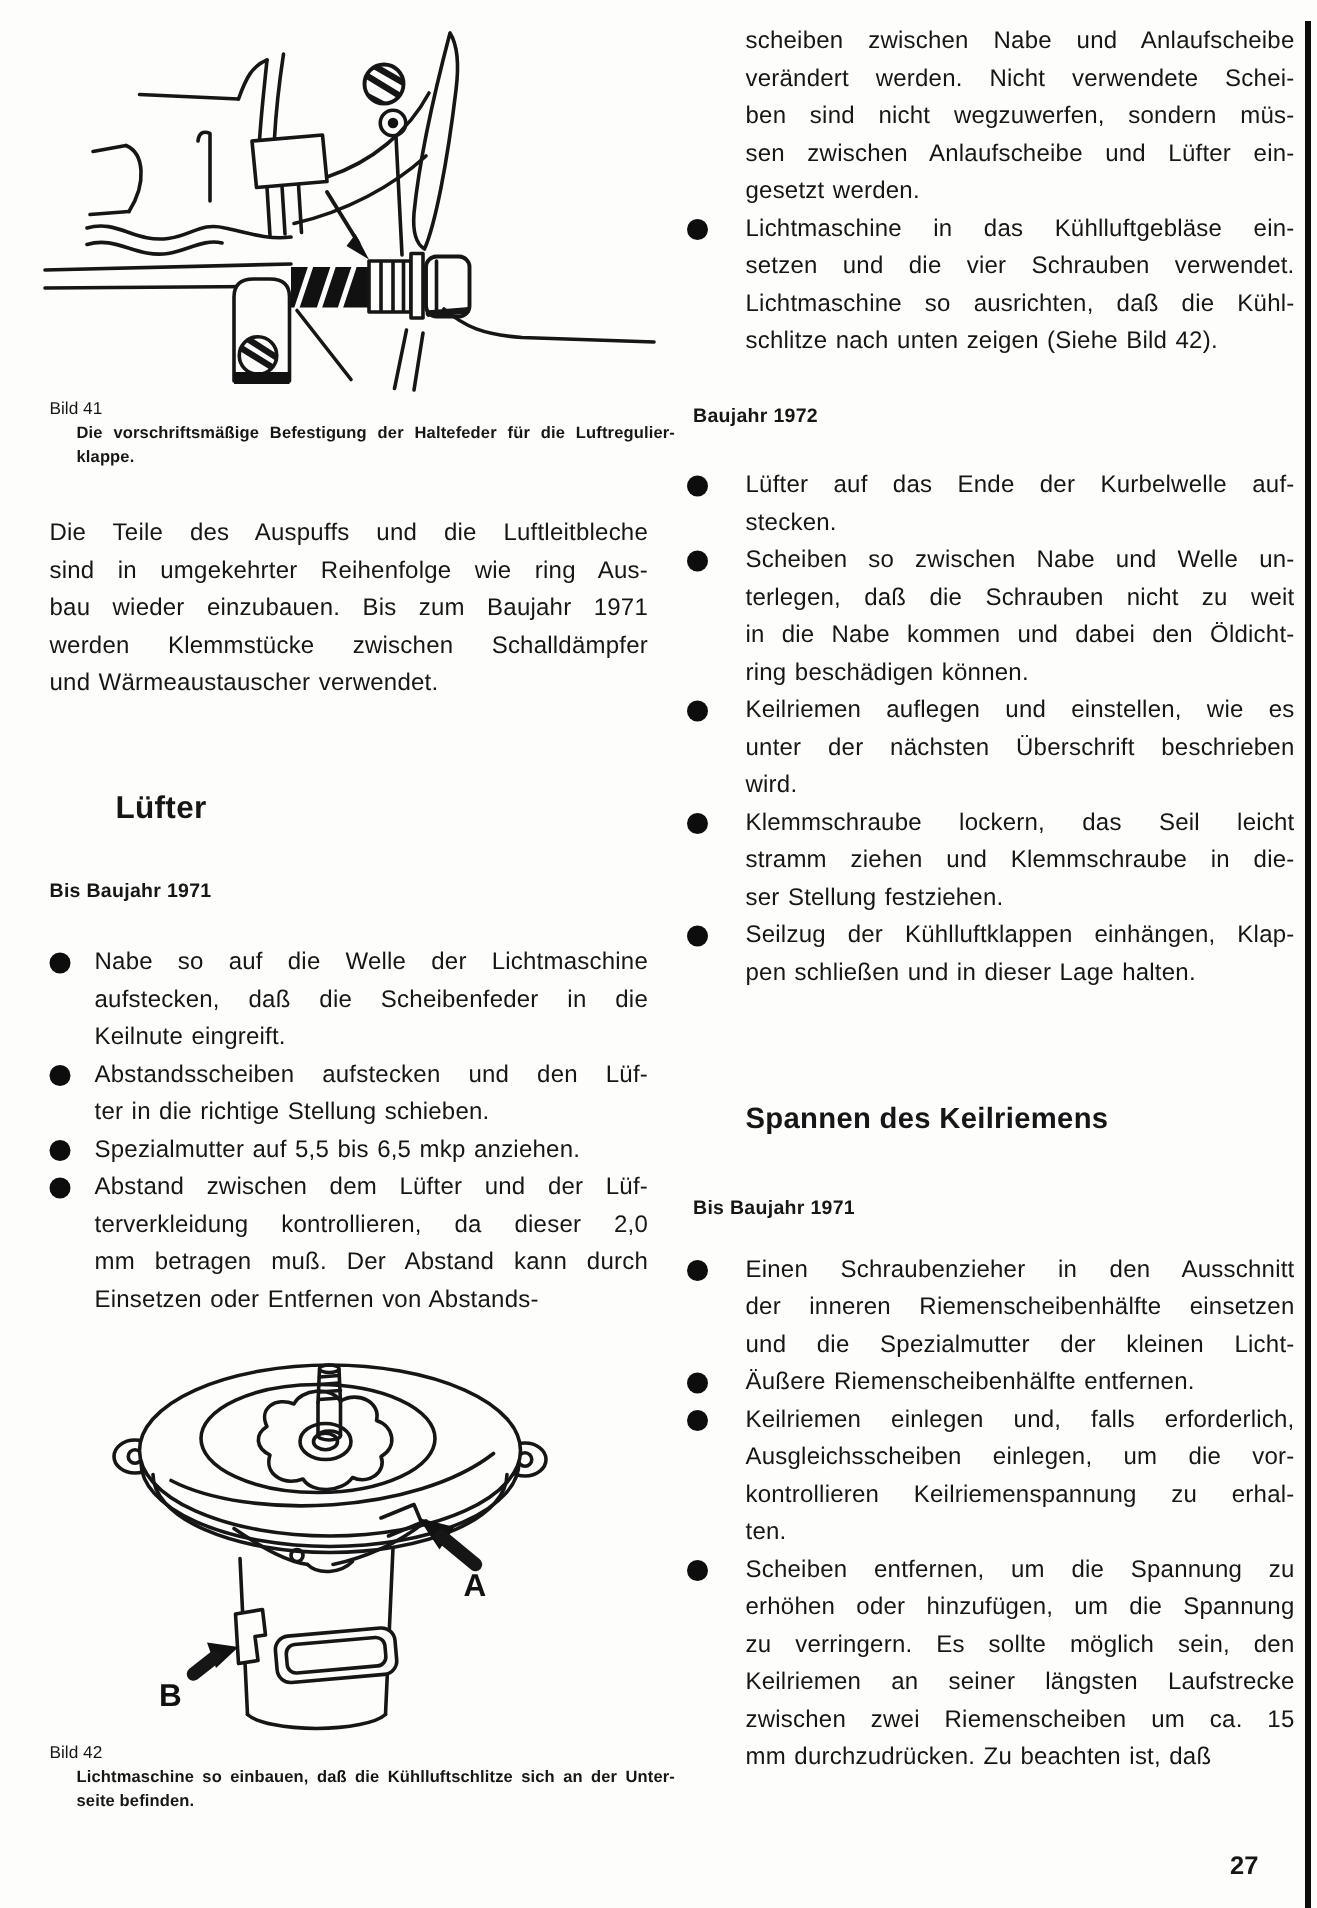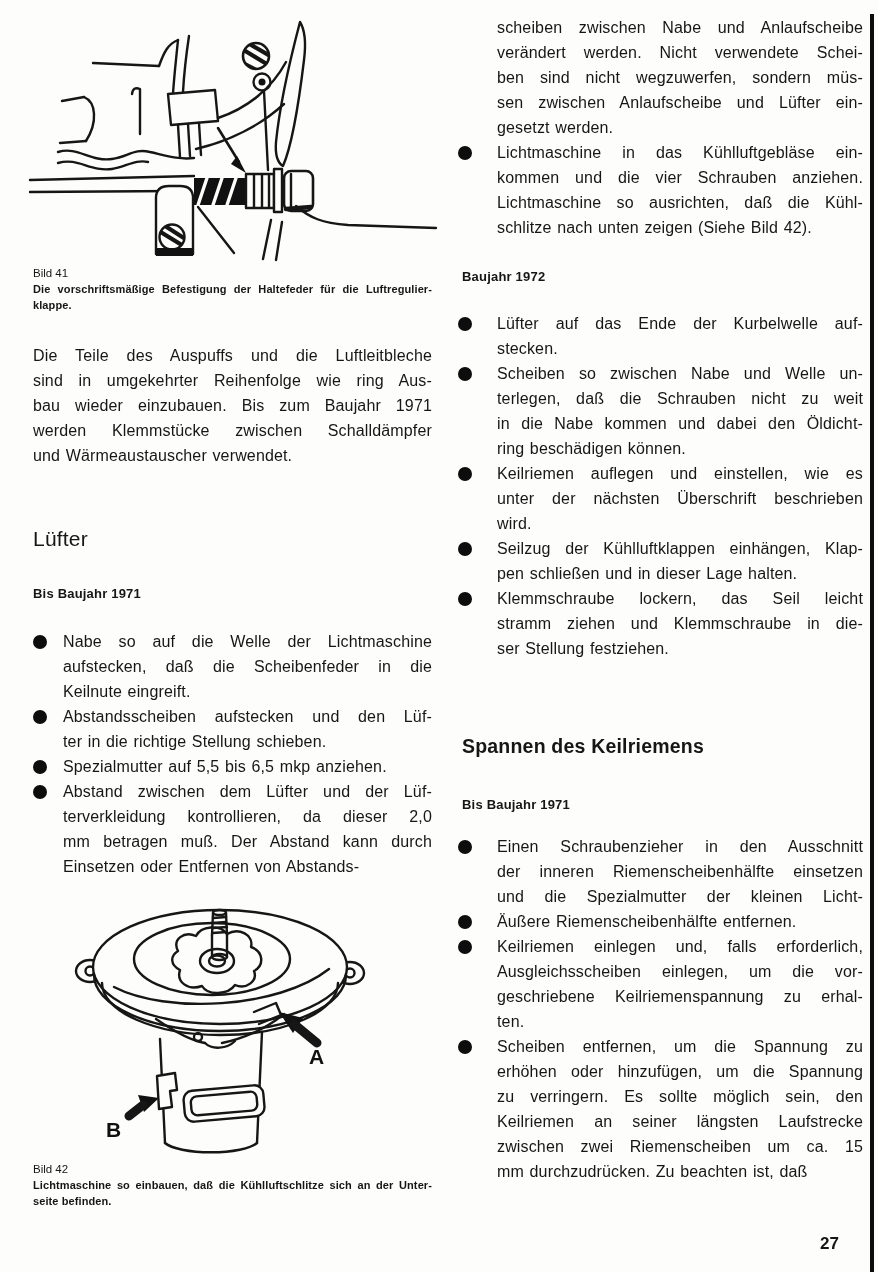--- a/index.html
+++ b/index.html
@@ -7,26 +7,26 @@
     position:relative; width:878px; height:1272px; overflow:hidden;
     background:#fdfdfb; color:#161616;
     font-family:"Liberation Sans","DejaVu Sans",sans-serif;
   }
   .abs{position:absolute;}
   
   .body-text{font-size:16px; line-height:25px; letter-spacing:.15px; word-spacing:1px;}
   .jline{text-align:justify; text-align-last:justify; white-space:normal;}
   .jline.jlast{text-align-last:left;}
   
-  .h-big{font-size:21px; font-weight:normal; letter-spacing:.2px;}
-  .h-mid{font-size:19.5px; font-weight:bold; letter-spacing:.2px;}
+  .h-big{font-size:21px; font-weight:bold; letter-spacing:.2px;margin-left:44px;}
+  .h-mid{font-size:19.5px; font-weight:bold; letter-spacing:.2px;margin-left:35px;}
   .h-sub{font-size:13px; font-weight:bold; letter-spacing:.2px;}
   
   .cap-label{font-size:11.5px; font-weight:normal; line-height:14px;}
-  .cap-text{font-size:11px; font-weight:bold; line-height:16px; letter-spacing:.1px;}
+  .cap-text{font-size:11px; font-weight:bold; line-height:16px; letter-spacing:.1px;margin-left:18px;}
   
   .bullets{display:block;}
   .b-row{position:relative; display:block;}
   .b-dot{
     position:absolute; left:0; top:6px; width:14px; height:14px;
     border-radius:50%; background:#0d0d0d; display:block;
   }
   .col-left .b-text{margin-left:30px;}
   .col-right .b-text{margin-left:39px;}
   .pagenum{font-size:17px; font-weight:bold;}
@@ -218,21 +218,21 @@
       <div class="jline">ben sind nicht wegzuwerfen, sondern müs-</div>
       <div class="jline">sen zwischen Anlaufscheibe und Lüfter ein-</div>
       <div class="jline jlast">gesetzt werden.</div>
     </div>
 
   <div class="abs bullets col-right body-text" style="left:458px; top:140px; width:405px;">
     <div class="b-row">
       <span class="b-dot"></span>
       <div class="b-text">
           <div class="jline">Lichtmaschine in das Kühlluftgebläse ein-</div>
-          <div class="jline">kommen und die vier Schrauben anziehen.</div>
+          <div class="jline">setzen und die vier Schrauben verwendet.</div>
           <div class="jline">Lichtmaschine so ausrichten, daß die Kühl-</div>
           <div class="jline jlast">schlitze nach unten zeigen (Siehe Bild 42).</div>
         </div>
     </div>
   </div>
 
   <div class="abs h-sub" style="left:462px; top:269px;">Baujahr 1972</div>
 
   <div class="abs bullets col-right body-text" style="left:458px; top:311px; width:405px;">
     <div class="b-row">
@@ -255,32 +255,32 @@
       <span class="b-dot"></span>
       <div class="b-text">
           <div class="jline">Keilriemen auflegen und einstellen, wie es</div>
           <div class="jline">unter der nächsten Überschrift beschrieben</div>
           <div class="jline jlast">wird.</div>
         </div>
     </div>
     <div class="b-row">
       <span class="b-dot"></span>
       <div class="b-text">
-          <div class="jline">Seilzug der Kühlluftklappen einhängen, Klap-</div>
-          <div class="jline jlast">pen schließen und in dieser Lage halten.</div>
-        </div>
-    </div>
-    <div class="b-row">
-      <span class="b-dot"></span>
-      <div class="b-text">
           <div class="jline">Klemmschraube lockern, das Seil leicht</div>
           <div class="jline">stramm ziehen und Klemmschraube in die-</div>
           <div class="jline jlast">ser Stellung festziehen.</div>
         </div>
     </div>
+    <div class="b-row">
+      <span class="b-dot"></span>
+      <div class="b-text">
+          <div class="jline">Seilzug der Kühlluftklappen einhängen, Klap-</div>
+          <div class="jline jlast">pen schließen und in dieser Lage halten.</div>
+        </div>
+    </div>
   </div>
 
   <div class="abs h-mid" style="left:462px; top:735px;">Spannen des Keilriemens</div>
   <div class="abs h-sub" style="left:462px; top:797px;">Bis Baujahr 1971</div>
 
   <div class="abs bullets col-right body-text" style="left:458px; top:834px; width:405px;">
     <div class="b-row">
       <span class="b-dot"></span>
       <div class="b-text">
           <div class="jline">Einen Schraubenzieher in den Ausschnitt</div>
@@ -292,21 +292,21 @@
       <span class="b-dot"></span>
       <div class="b-text">
           <div class="jline jlast">Äußere Riemenscheibenhälfte entfernen.</div>
         </div>
     </div>
     <div class="b-row">
       <span class="b-dot"></span>
       <div class="b-text">
           <div class="jline">Keilriemen einlegen und, falls erforderlich,</div>
           <div class="jline">Ausgleichsscheiben einlegen, um die vor-</div>
-          <div class="jline">geschriebene Keilriemenspannung zu erhal-</div>
+          <div class="jline">kontrollieren Keilriemenspannung zu erhal-</div>
           <div class="jline jlast">ten.</div>
         </div>
     </div>
     <div class="b-row">
       <span class="b-dot"></span>
       <div class="b-text">
           <div class="jline">Scheiben entfernen, um die Spannung zu</div>
           <div class="jline">erhöhen oder hinzufügen, um die Spannung</div>
           <div class="jline">zu verringern. Es sollte möglich sein, den</div>
           <div class="jline">Keilriemen an seiner längsten Laufstrecke</div>

